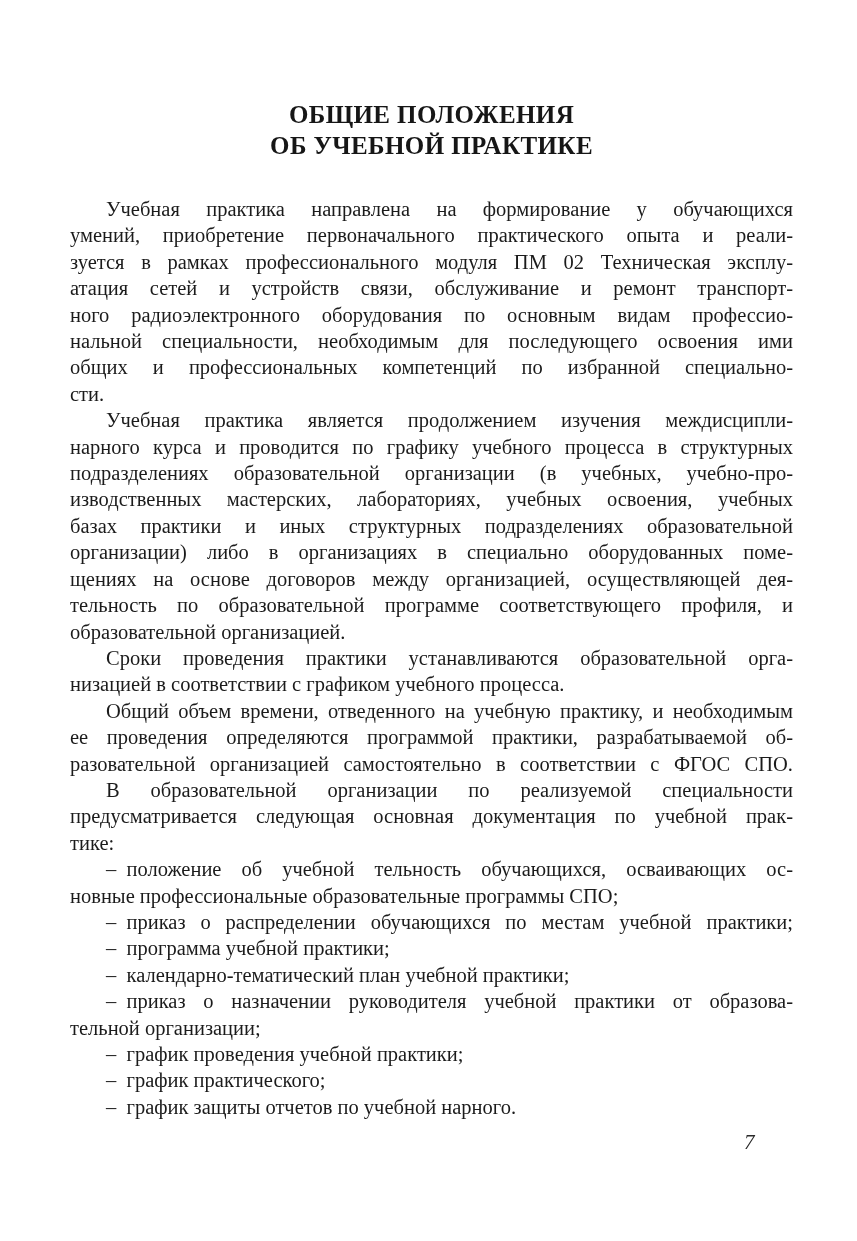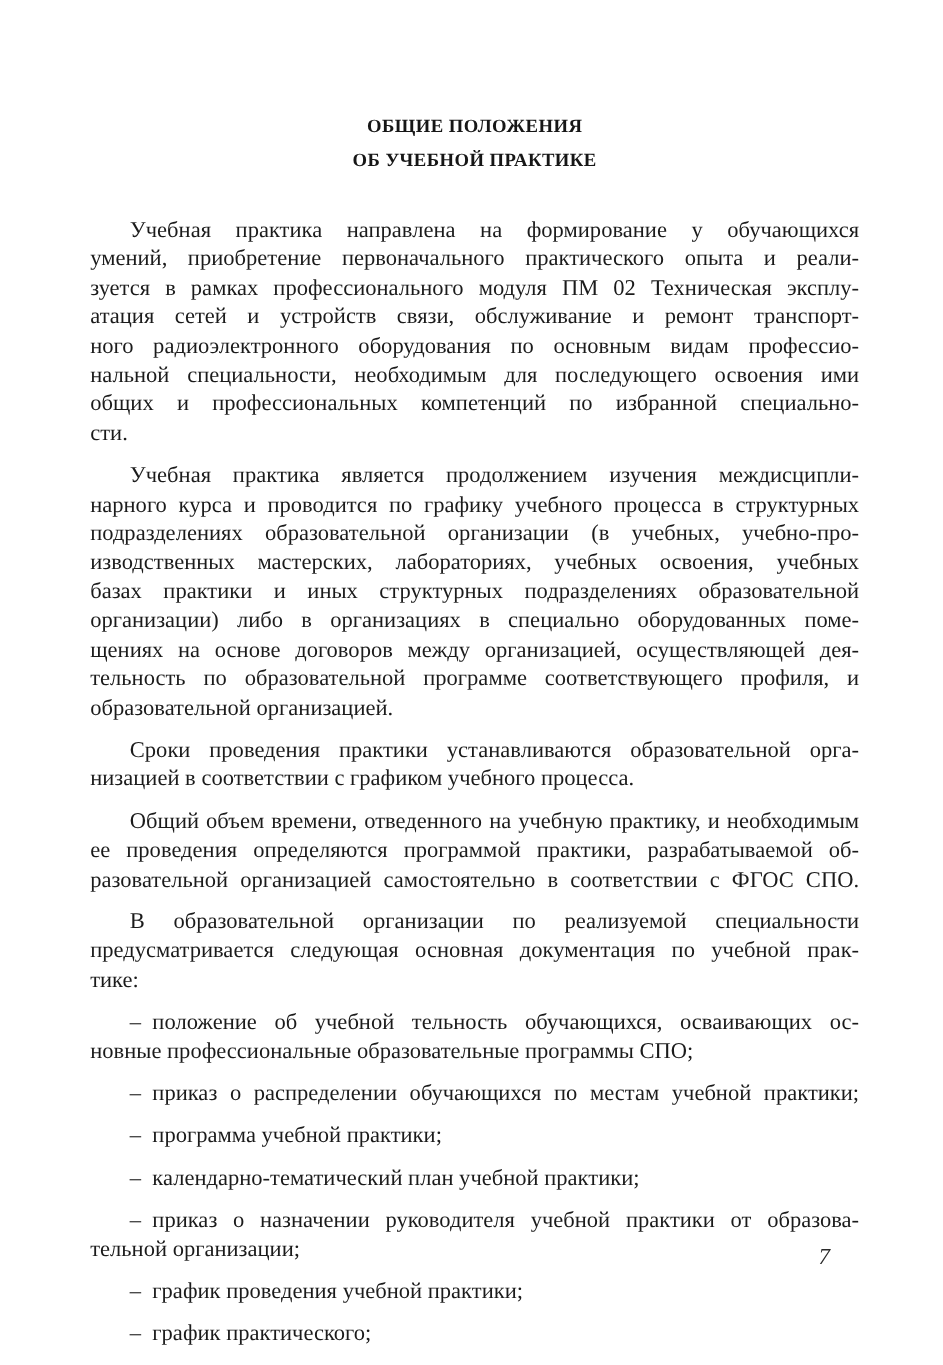--- a/index.html
+++ b/index.html
@@ -15,29 +15,29 @@
     width: 857px; height: 1241px;
     background: #ffffff;
   }
   .text-block {
     position: absolute;
     left: 70px; right: 64px; top: 99px;
   }
   .title {
     text-align: center;
     font-weight: bold;
-    font-size: 17px;
+    font-size: 25px;
     line-height: 31px;
     letter-spacing: 0.4px;
     color: #161616;
   }
   .doc-body {
     margin-top: 35px;
   }
-  .paragraph { margin: 12px; }
+  .paragraph { margin: 0; }
   .line {
     font-size: 20.5px;
     line-height: 26.4px;
     text-align: left;
     white-space: normal;
   }
   .line.j {
     text-align: justify;
     text-align-last: justify;
   }

